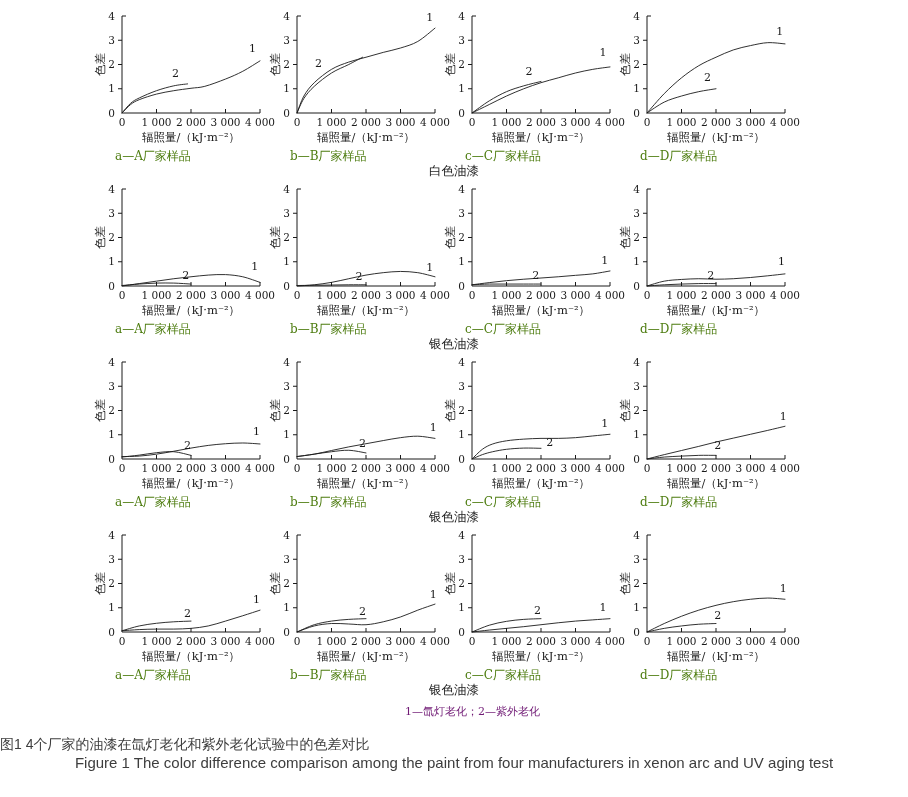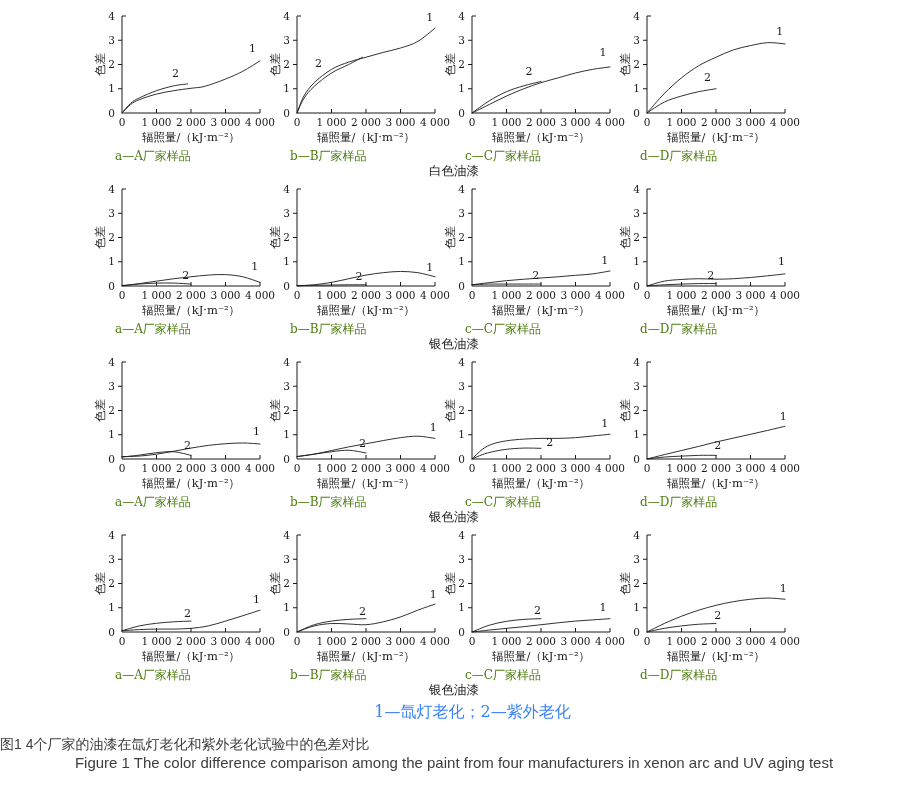--- a/index.html
+++ b/index.html
@@ -18,22 +18,22 @@
   .curve-label{font-size:11px;}
   .chart-caption{
     height:16px;line-height:16px;font-size:12px;text-align:left;
     padding-left:23px;color:#4d7c0f;white-space:nowrap;
   }
   .group-label{
     height:15px;line-height:14px;font-size:12.5px;text-align:center;
     color:#222;
   }
   .legend{
-    margin-top:5px;height:18px;line-height:18px;font-size:16px;
-    text-align:center;padding-left:37px;color:#3b82f6;
+    margin-top:5px;height:18px;line-height:18px;font-size:11px;
+    text-align:center;padding-left:37px;color:#701a75;
   }
   .cap-zh{
     margin-top:15px;font-family:"Liberation Sans","DejaVu Sans",sans-serif;
     font-size:14px;color:#3d3d3d;text-align:left;
   }
   .cap-en{
     font-family:"Liberation Sans","DejaVu Sans",sans-serif;
     font-size:15px;color:#3d3d3d;text-align:center;
   }
 </style>

